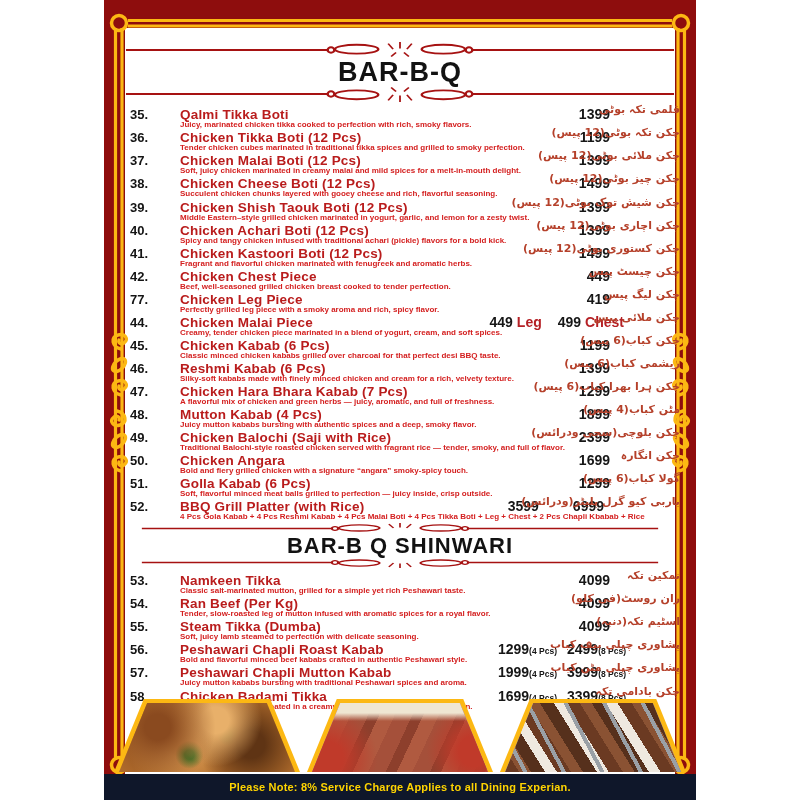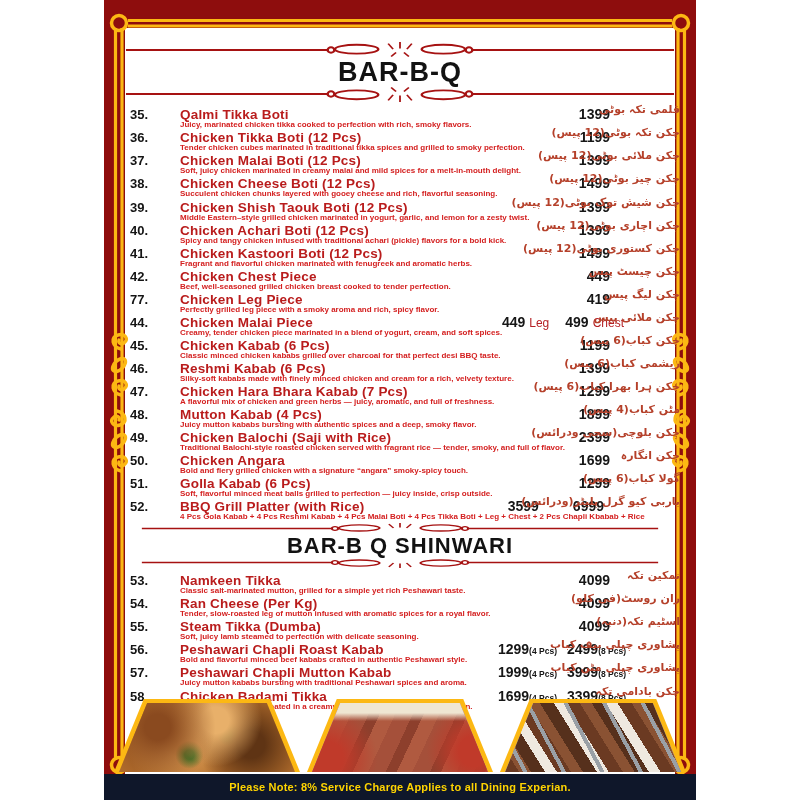--- a/index.html
+++ b/index.html
@@ -26,21 +26,21 @@
   .line1{display:flex;align-items:baseline;}
   .num{width:50px;flex:none;font-size:13px;font-weight:800;color:#141414;}
   .name{flex:1;font-size:13.5px;font-weight:800;color:#b91c1c;white-space:nowrap;letter-spacing:.2px;}
   .prices{flex:none;display:inline-flex;align-items:baseline;white-space:nowrap;}
   .prices.single{padding-right:64px;}
   .prices.pair{padding-right:50px;}
   .prices.double{padding-right:70px;}
   .prices.pcs{padding-right:48px;}
   .p-num{font-size:14px;font-weight:800;color:#161616;}
   .p-small{font-size:8.5px;font-weight:700;color:#161616;}
-  .p-label{font-size:12px;font-weight:400;color:#b52025;margin-left:4px;}
+  .p-label{font-size:14px;font-weight:700;color:#b52025;margin-left:4px;}
   .p-num + .p-num{margin-left:34px;}
   .p-label + .p-num{margin-left:16px;}
   .p-small + .p-num{margin-left:10px;}
   .desc{margin-left:50px;margin-top:-1px;font-size:8px;font-weight:700;color:#d42020;
         line-height:8px;white-space:nowrap;}
   .urdu{position:absolute;right:-6px;top:-3px;width:160px;text-align:right;direction:rtl;
         color:#b5402a;font-size:11px;font-weight:700;font-family:"DejaVu Sans",sans-serif;
         white-space:nowrap;}
 
   
@@ -416,21 +416,21 @@
               <span class="p-num">4099</span>
             </span>
     </div>
     <div class="desc">Classic salt-marinated mutton, grilled for a simple yet rich Peshawari taste.</div>
     <div class="urdu">نمکین تکہ</div>
   </div>
 
   <div class="item">
     <div class="line1">
       <span class="num">54.</span>
-      <span class="name">Ran Cheese (Per Kg)</span>
+      <span class="name">Ran Beef (Per Kg)</span>
       <span class="prices single">
               <span class="p-num">4099</span>
             </span>
     </div>
     <div class="desc">Tender, slow-roasted leg of mutton infused with aromatic spices for a royal flavor.</div>
     <div class="urdu">ران روسٹ(فی کلو)</div>
   </div>
 
   <div class="item">
     <div class="line1">

